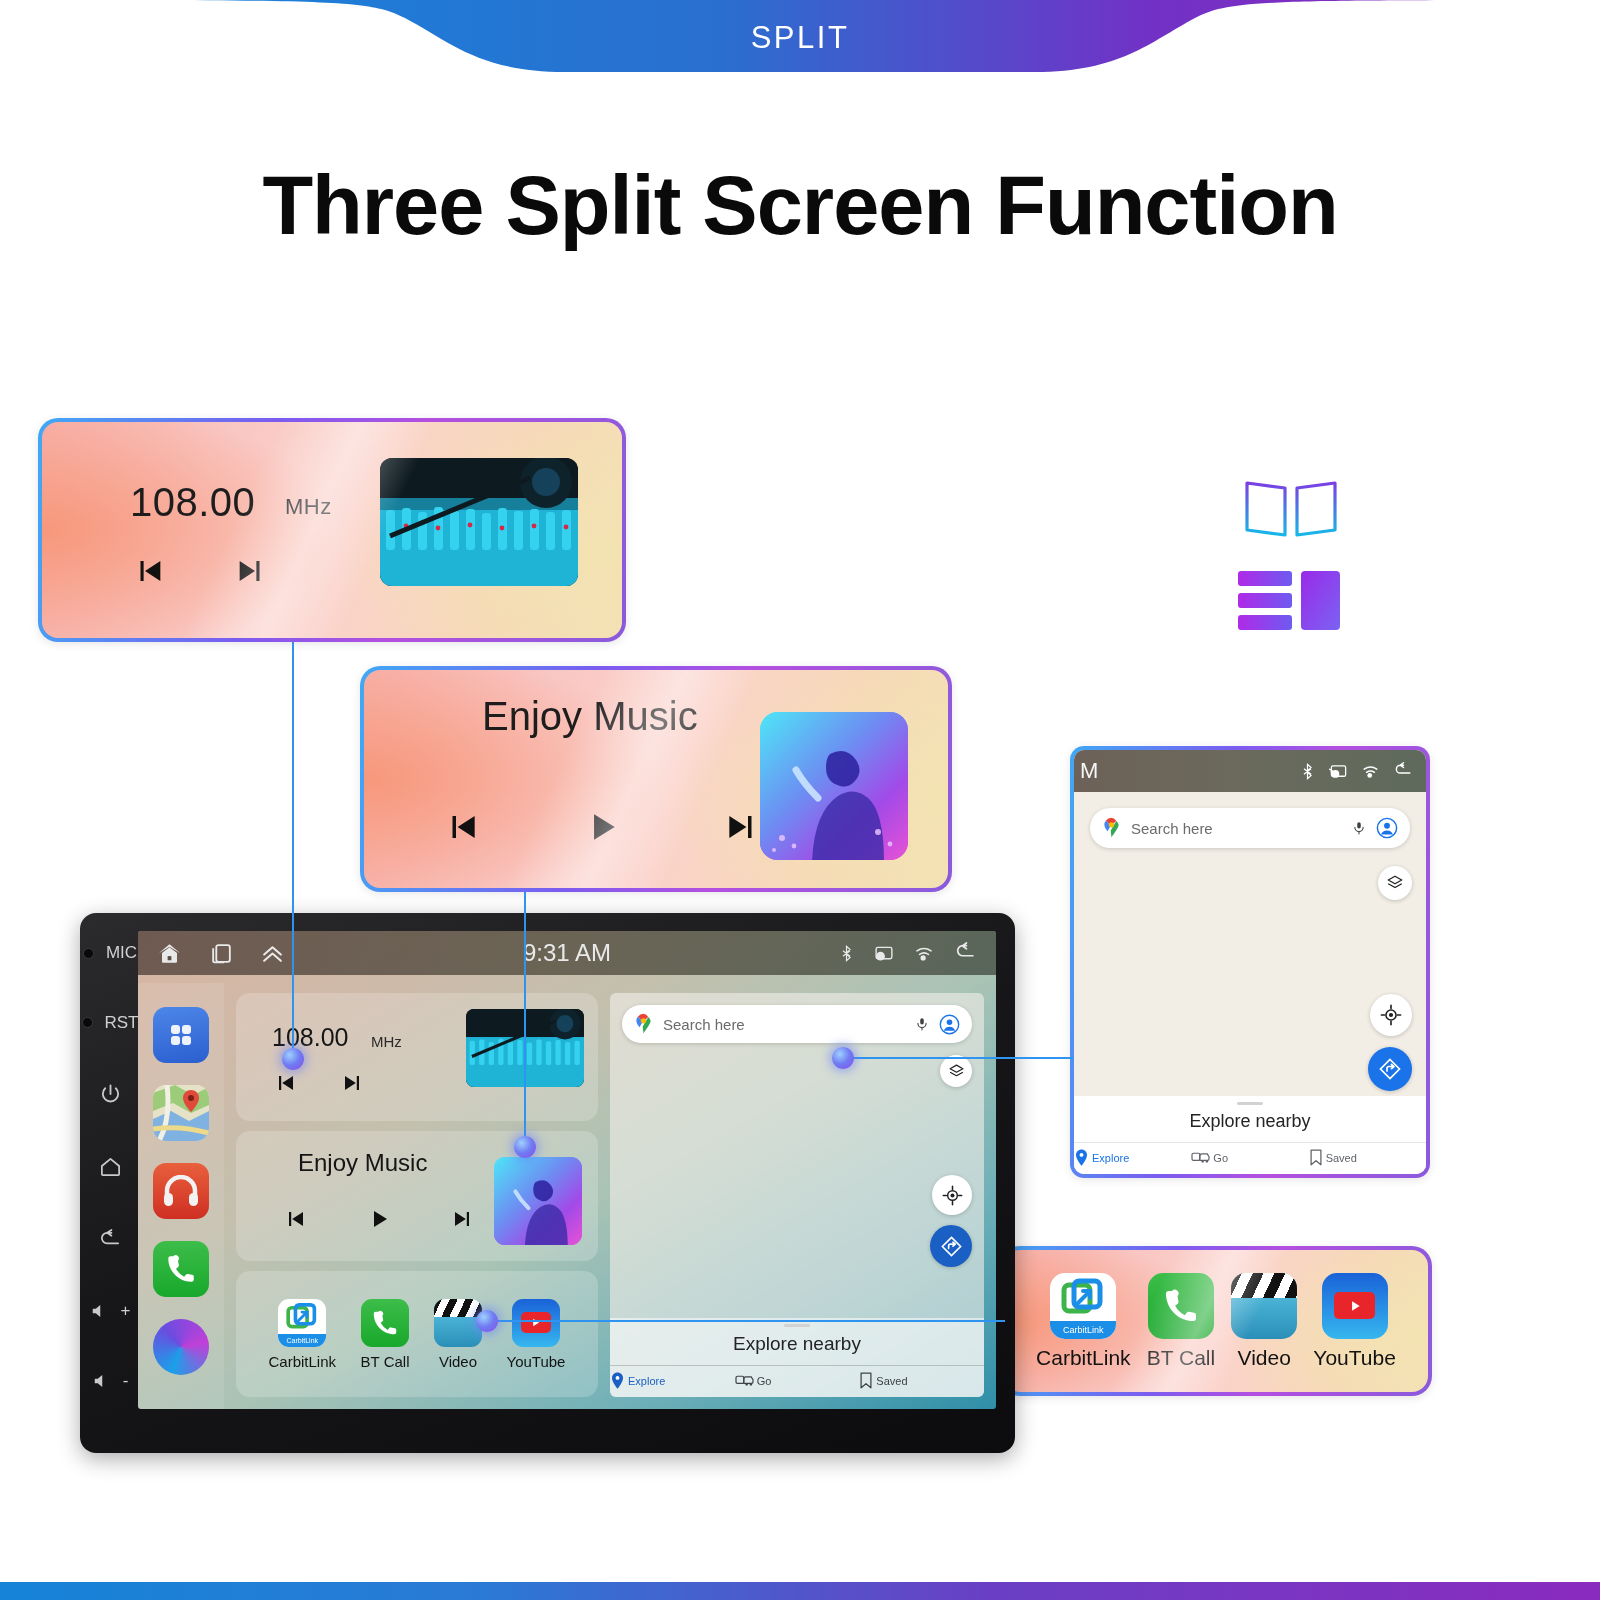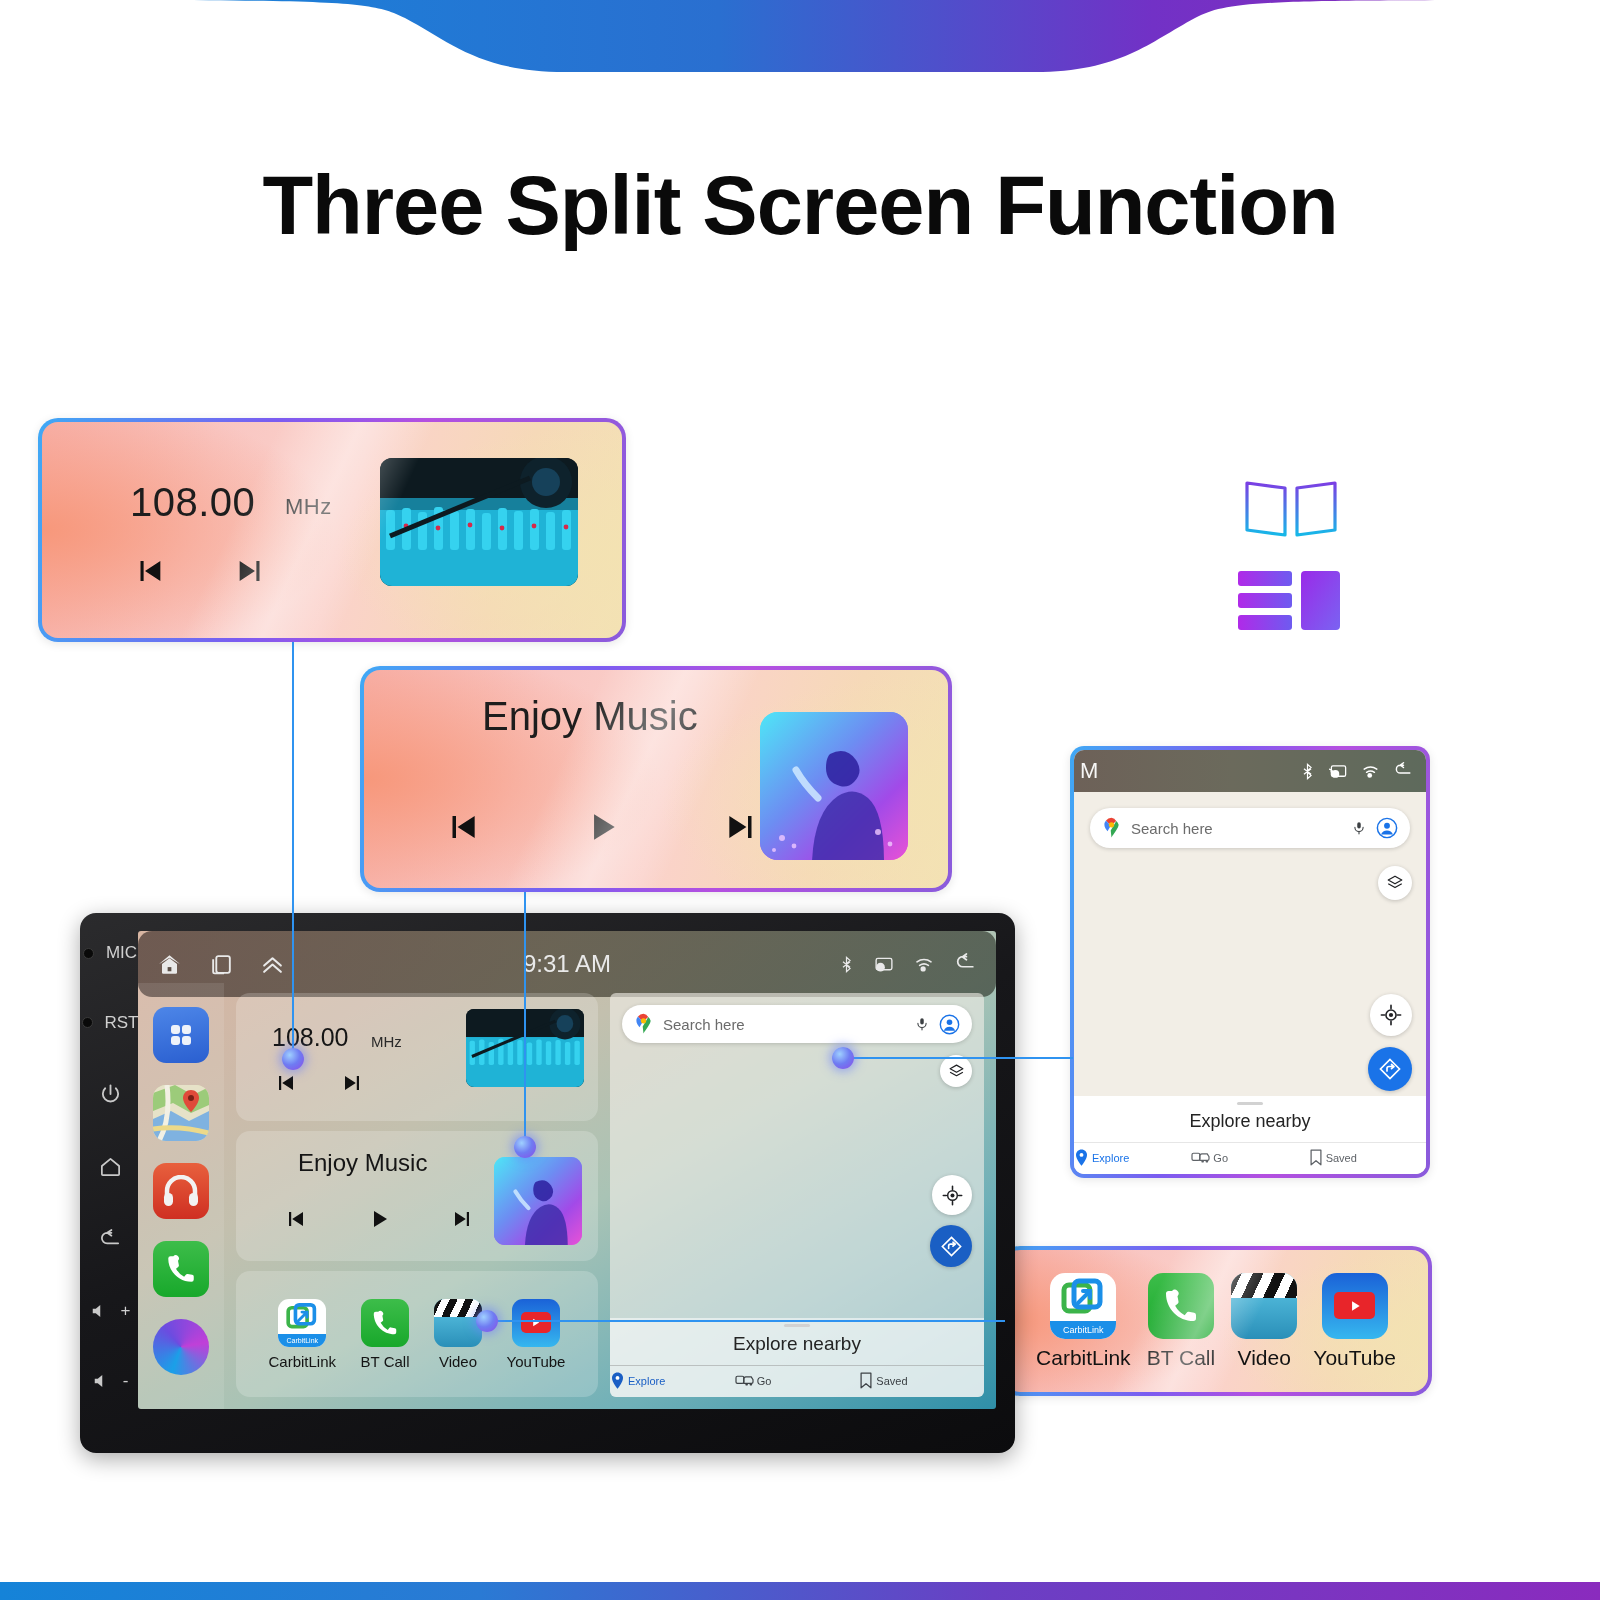--- a/index.html
+++ b/index.html
@@ -148,23 +148,23 @@
     color: #c9c9c9;
   }
   .bz { font-size: 17px; display: flex; align-items: center; gap: 12px; color: #d0d0d0; white-space: nowrap; }
   .bz-dot { width: 11px; height: 11px; border-radius: 50%; background: #090909; border: 1px solid #3b3b3b; }
   .hu-screen {
     position: absolute; left: 58px; top: 18px; width: 858px; height: 478px;
     overflow: hidden; border-radius: 3px;
     background: linear-gradient(150deg,#d8b5a2 0%, #cfb9a8 18%, #c3c0ae 36%, #a9c3b5 55%, #6fb0b8 78%, #2f8fa8 100%);
   }
   .hu-statusbar {
-    position: absolute; left: 0; top: 0; right: 0; height: 66px;
+    position: absolute; left: 0; top: 0; right: 0; height: 44px;
     background: linear-gradient(90deg, rgba(70,55,50,.72) 0%, rgba(70,66,52,.72) 48%, rgba(58,66,55,.72) 100%);
-    display: flex; align-items: center; padding: 0 18px; color: #e9e9e9; border-radius: 14px;
+    display: flex; align-items: center; padding: 0 18px; color: #e9e9e9;
   }
   .sb-left { display: flex; align-items: center; gap: 26px; }
   .sb-time { position: absolute; left: 0; width: 100%; text-align: center; font-size: 24px; color: #e9e9e9; pointer-events: none; }
   .sb-right { margin-left: auto; display: flex; align-items: center; gap: 18px; }
 
   .hu-dock {
     position: absolute; left: 0; top: 52px; width: 86px; bottom: 0;
     background: rgba(255,255,255,.10);
     display: flex; flex-direction: column; align-items: center;
     padding-top: 24px; gap: 22px;
@@ -238,20 +238,21 @@
         <linearGradient id="bgrad" x1="0" y1="0" x2="1" y2="0">
           <stop offset="0%" stop-color="#1587dc"></stop>
           <stop offset="45%" stop-color="#2a6fd0"></stop>
           <stop offset="72%" stop-color="#7231c6"></stop>
           <stop offset="100%" stop-color="#8f2bb8"></stop>
         </linearGradient>
       </defs>
       <path d="M560,0 H1040 C1010,0 990,14 965,40 C945,62 925,72 895,72 H705 C675,72 655,62 635,40 C610,14 590,0 560,0 Z" fill="url(#bgrad)" transform="translate(0,0)"></path>
       <path d="M600,0 H1600 V0 H1600 C1260,0 1230,0 1195,18 C1150,42 1120,72 1035,72 H565 C480,72 450,42 405,18 C370,0 340,0 0,0 H600 Z" fill="url(#bgrad)"></path>
     </svg>
+    <div class="banner-label">SPLIT</div>
   </div>
 
   <div class="title">Three Split Screen Function</div>
 
   <div class="gcard" id="card-radio">
     <div class="gcard-inner">
       <div class="radio-freq">108.00</div>
       <div class="radio-unit">MHz</div>
       <div class="radio-ctrls">
         <svg width="38" height="34" viewBox="0 0 24 24">

